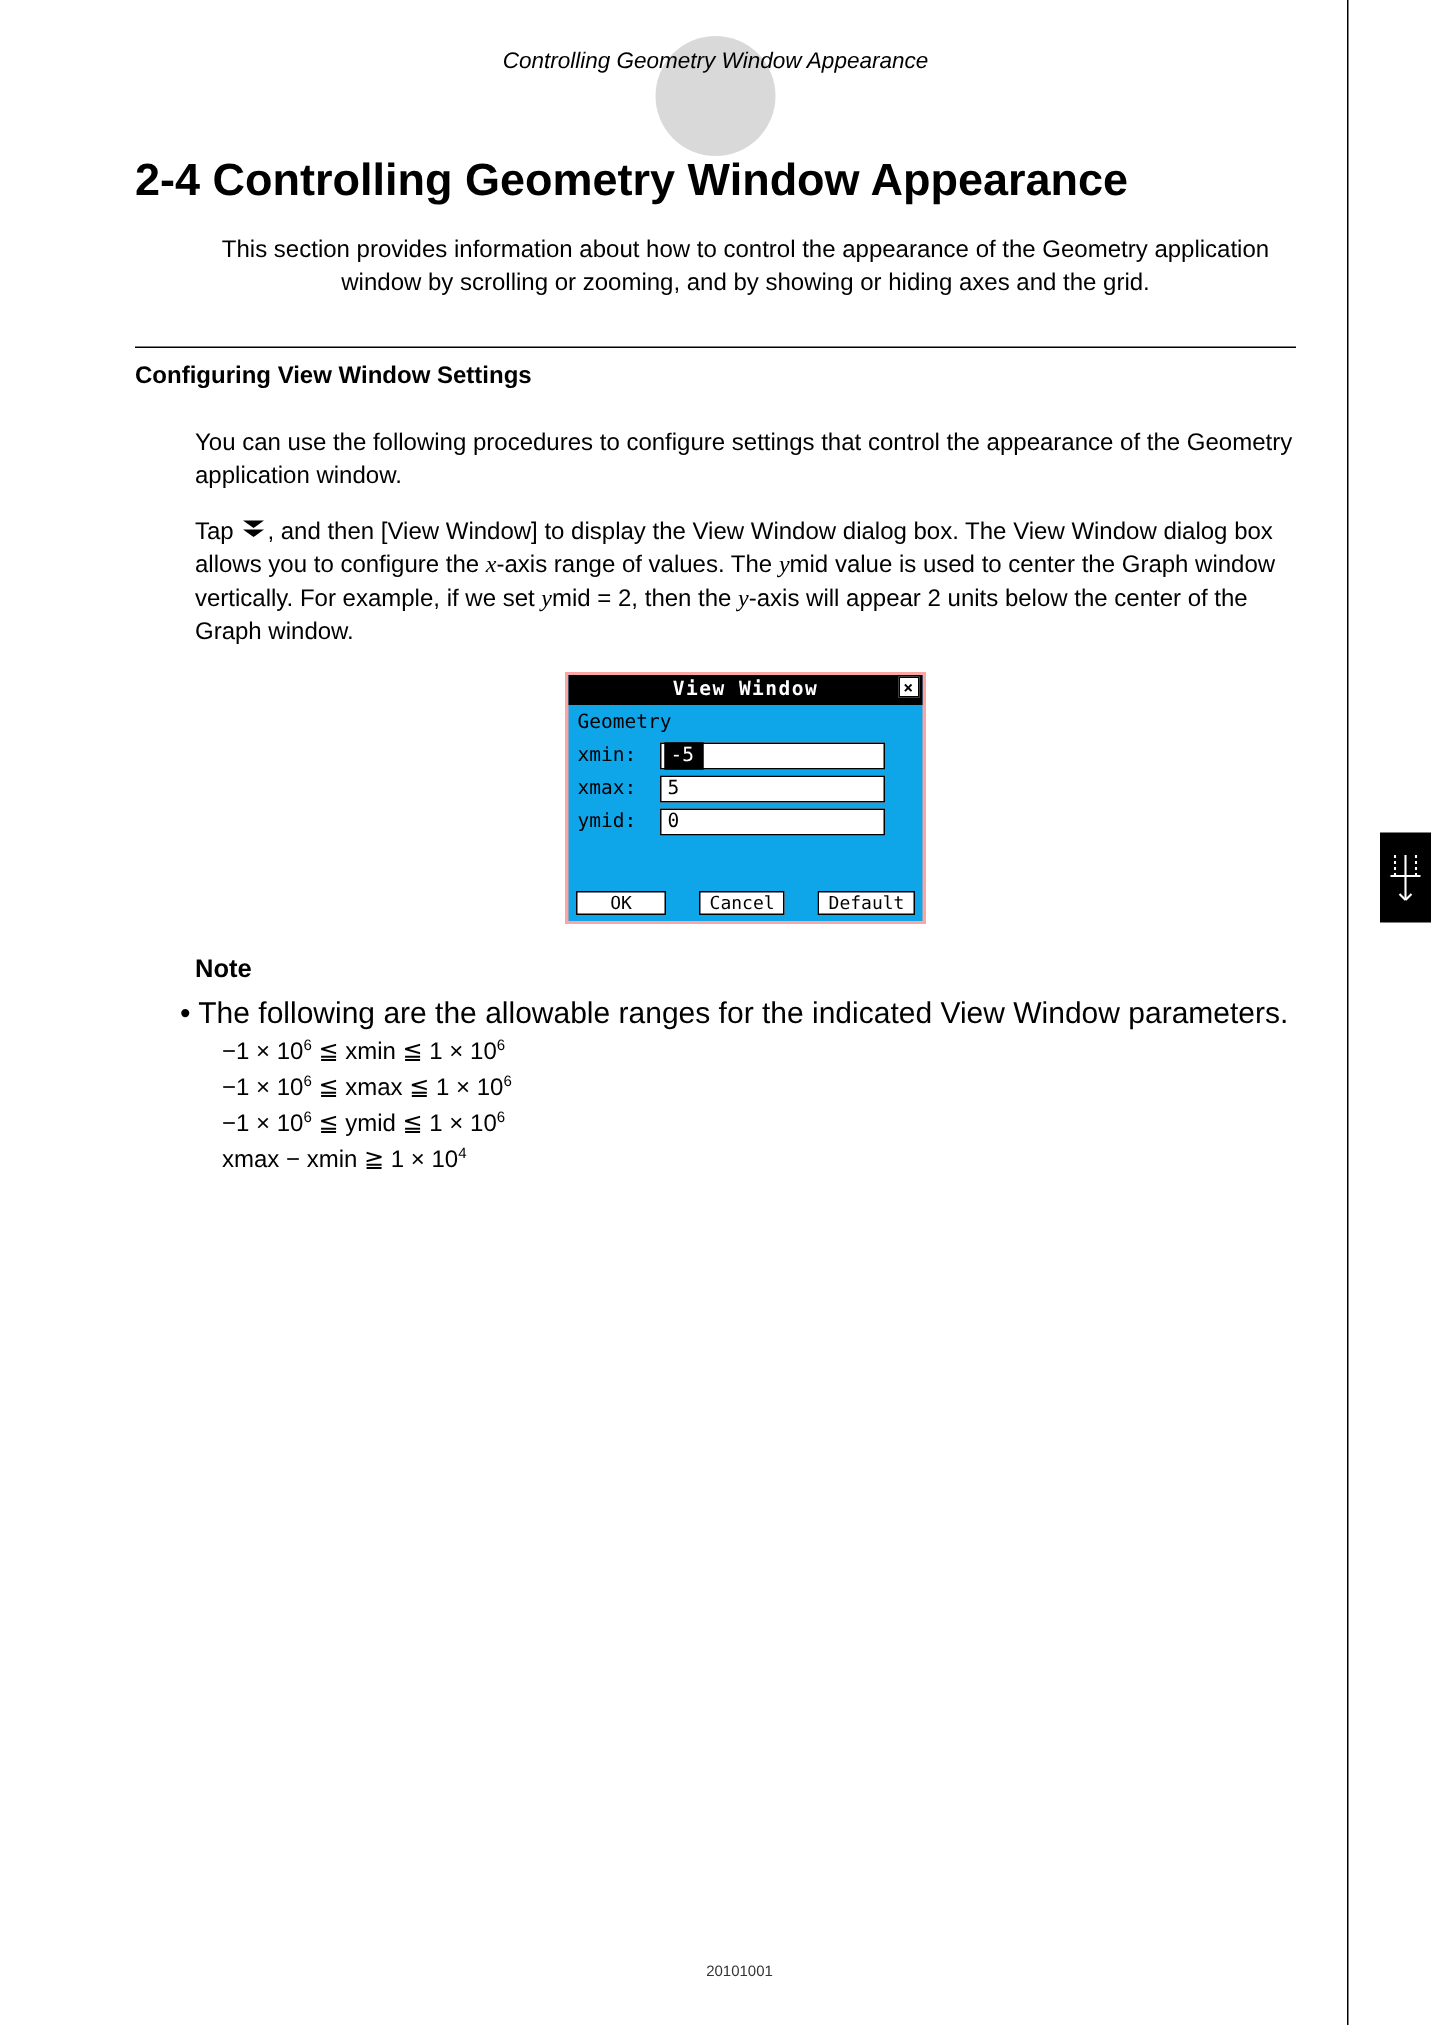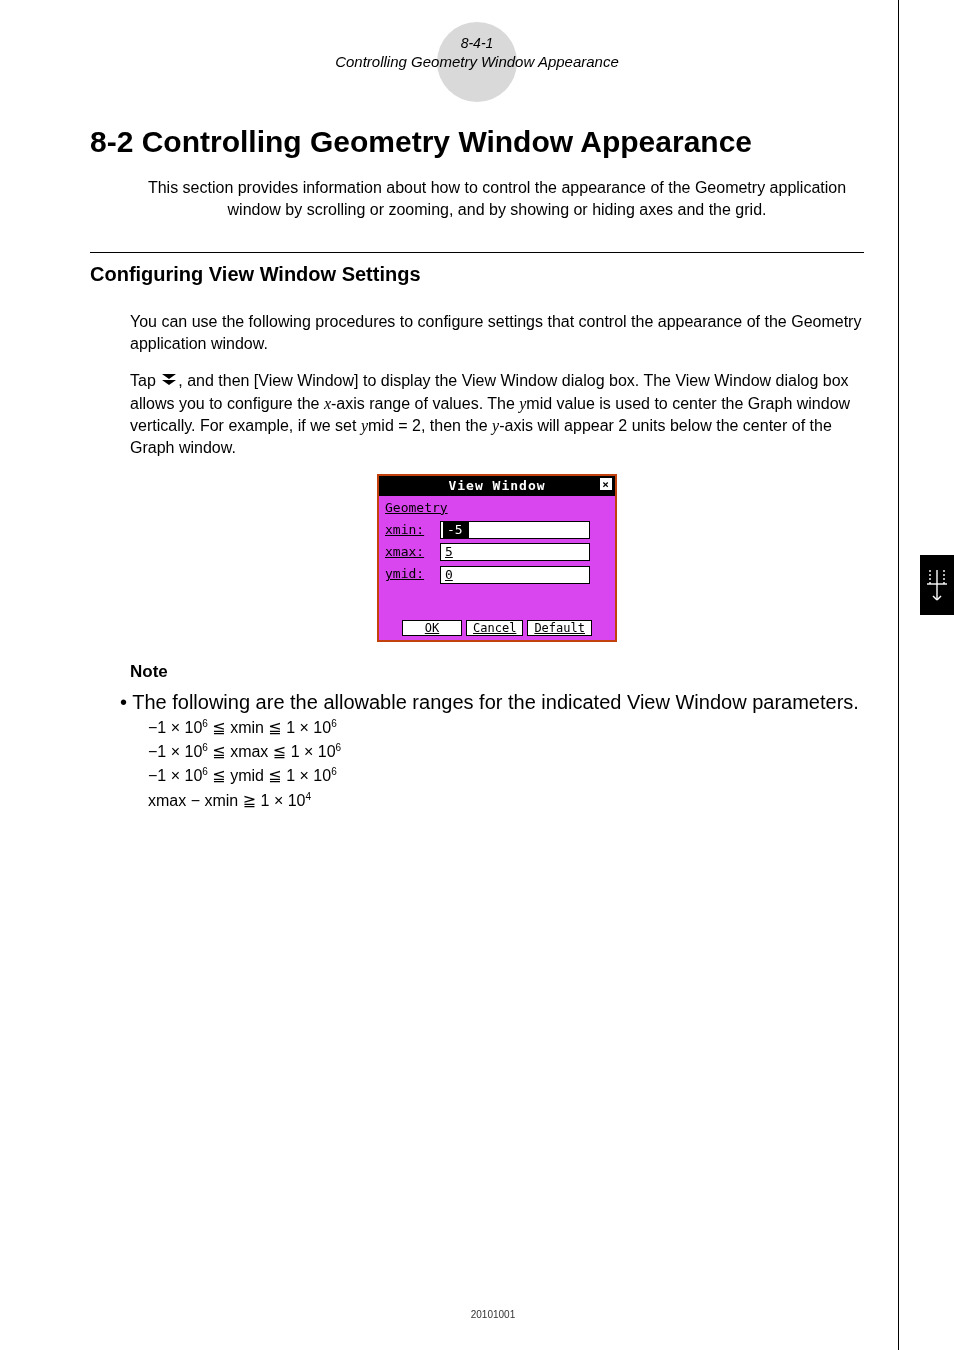--- a/index.html
+++ b/index.html
@@ -57,21 +57,21 @@
     margin-left: 40px;
     margin-bottom: 30px;
     text-align: center;
   }
   .hr {
     border: none;
     border-top: 1.5px solid #000;
     margin: 0 0 10px 0;
   }
   h2 {
-    font-size: 20px;
+    font-size: 16px;
     font-weight: bold;
     margin-bottom: 8px;
   }
   .section-body {
     margin-left: 40px;
     font-size: 16px;
     line-height: 1.4;
     margin-top: 25px;
   }
   .section-body p { margin-bottom: 14px; }
@@ -79,26 +79,25 @@
     display: inline-block;
     vertical-align: middle;
   }
   .italic { font-style: italic; font-family: 'Times New Roman', serif; }
 
   
   .dialog-wrap { text-align: center; margin: 10px 0 20px 0; }
   .dialog {
     display: inline-block;
     width: 240px;
-    border: 2px solid #c2410c;
-    background: #d946ef;
+    border: 2px solid #fca5a5;
+    background: #0ea5e9;
     font-family: monospace;
     font-size: 13px;
     text-align: left;
-    text-decoration: underline;
   }
   .dialog-title {
     background: #000;
     color: #fff;
     font-weight: bold;
     text-align: center;
     padding: 1px 0;
     position: relative;
     font-family: monospace;
     letter-spacing: 1px;
@@ -146,21 +145,21 @@
     height: 18px;
     background: #fff;
     display: flex;
     align-items: center;
     padding: 0 2px;
   }
   .dialog-spacer { height: 28px; }
   .dialog-buttons {
     display: flex;
     justify-content: center;
-    gap: 4px;
+    gap: 22px;
     padding: 2px 4px 4px 4px;
   }
   .dialog-btn {
     border: 1px solid #000;
     padding: 0 6px;
     font-family: monospace;
     font-size: 12px;
     background: #fff;
     height: 16px;
     line-height: 14px;
@@ -230,25 +229,24 @@
     <line x1="12" y1="20" x2="12" y2="32"></line>
     <line x1="8" y1="28" x2="12" y2="32"></line>
     <line x1="16" y1="28" x2="12" y2="32"></line>
   </svg>
 </div>
 
 <div class="page">
 
   <div class="header-block">
     <div class="circle-badge"></div>
-    <div class="page-num">8-4-1</div>
     <div class="page-subtitle">Controlling Geometry Window Appearance</div>
   </div>
 
-  <h1>8-2 Controlling Geometry Window Appearance</h1>
+  <h1>2-4 Controlling Geometry Window Appearance</h1>
 
   <p class="intro">This section provides information about how to control the appearance of the Geometry application window by scrolling or zooming, and by showing or hiding axes and the grid.</p>
 
   <hr class="hr">
 
   <h2>Configuring View Window Settings</h2>
 
   <div class="section-body">
     <p>You can use the following procedures to configure settings that control the appearance of the Geometry application window.</p>
 

